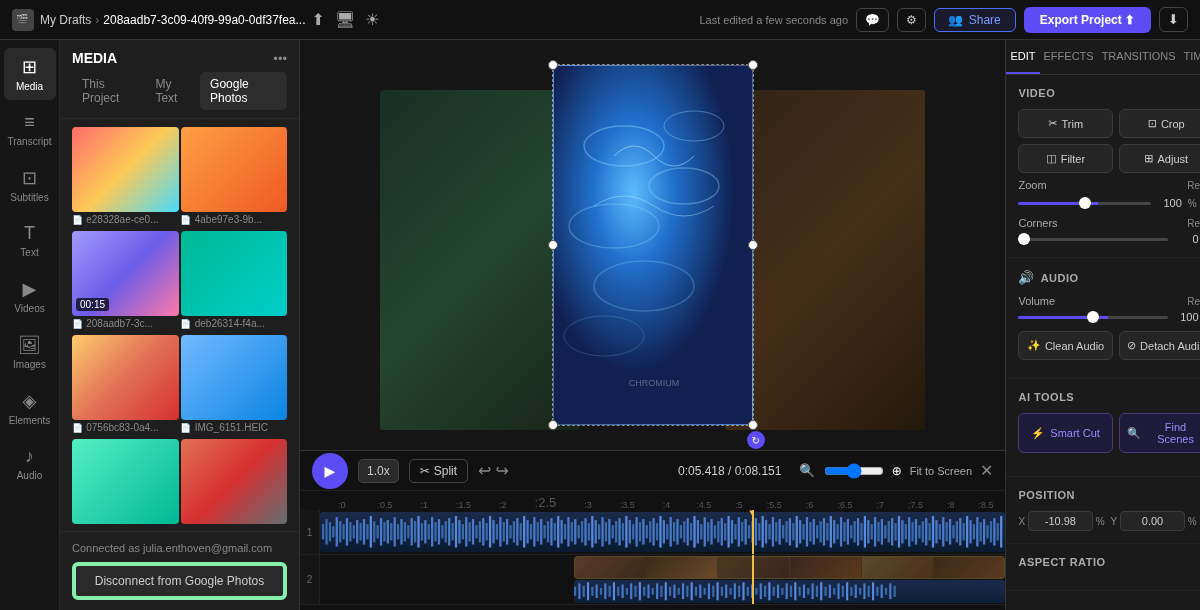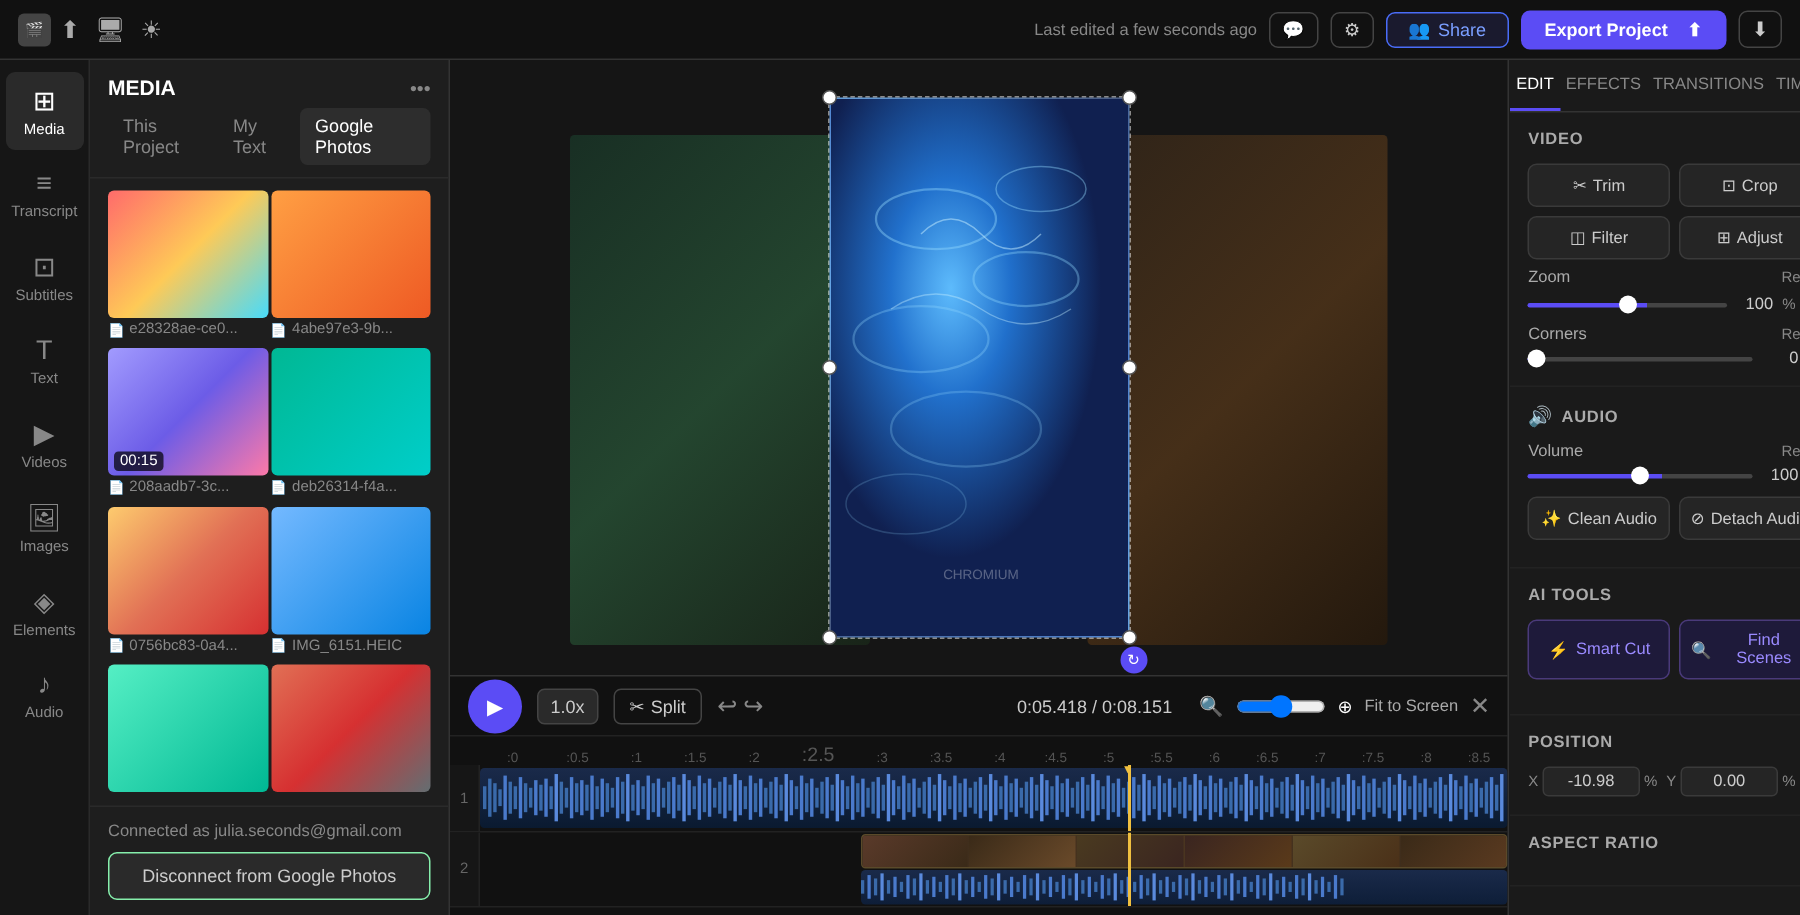--- a/index.html
+++ b/index.html
@@ -11,21 +11,21 @@
     .logo-icon { width: 22px; height: 22px; background: #444; border-radius: 4px; display: flex; align-items: center; justify-content: center; font-size: 10px; }
     .breadcrumb { display: flex; align-items: center; gap: 4px; font-size: 12px; color: #ccc; }
     .breadcrumb-sep { color: #666; }
     .project-name { color: #fff; font-weight: 500; }
     .topbar-icons { display: flex; gap: 10px; align-items: center; color: #aaa; }
     .topbar-icons span { cursor: pointer; font-size: 16px; }
     .topbar-center { font-size: 11px; color: #888; }
     .topbar-right { display: flex; align-items: center; gap: 8px; }
     .btn-icon { background: none; border: 1px solid #444; color: #ccc; border-radius: 6px; padding: 4px 8px; cursor: pointer; font-size: 12px; }
     .btn-share { background: #1a1a2e; border: 1px solid #4a6cf7; color: #7a9eff; border-radius: 6px; padding: 4px 14px; cursor: pointer; font-size: 12px; display: flex; align-items: center; gap: 5px; }
-    .btn-export { background: #5b4cf5; border: none; color: #fff; border-radius: 6px; padding: 6px 16px; cursor: pointer; font-size: 12px; display: flex; align-items: center; gap: 13px; font-weight: 600; }
+    .btn-export { background: #5b4cf5; border: none; color: #fff; border-radius: 6px; padding: 6px 16px; cursor: pointer; font-size: 12px; display: flex; align-items: center; gap: 3px; font-weight: 600; }
     .btn-download { background: none; border: 1px solid #444; color: #ccc; border-radius: 6px; padding: 4px 8px; cursor: pointer; }
 
     
     .main { display: flex; flex: 1; overflow: hidden; }
 
     
     .left-panel { width: 300px; background: #1e1e1e; border-right: 1px solid #333; display: flex; flex-direction: column; flex-shrink: 0; }
     .left-nav { display: flex; flex-direction: column; align-items: center; width: 60px; background: #161616; border-right: 1px solid #2a2a2a; padding-top: 8px; gap: 4px; }
     .nav-item { display: flex; flex-direction: column; align-items: center; gap: 3px; padding: 8px 6px; cursor: pointer; border-radius: 6px; width: 52px; color: #888; font-size: 10px; }
     .nav-item.active { background: #2a2a2a; color: #fff; }
@@ -39,21 +39,21 @@
     .media-tabs { display: flex; gap: 0; padding: 0 12px 8px; border-bottom: 1px solid #2a2a2a; }
     .media-tab { padding: 5px 10px; font-size: 12px; color: #888; cursor: pointer; border-radius: 5px; }
     .media-tab.active { background: #2d2d2d; color: #fff; }
     .media-grid { display: grid; grid-template-columns: 1fr 1fr; gap: 2px; padding: 8px 12px; overflow-y: auto; flex: 1; }
     .media-item { position: relative; }
     .media-thumb { width: 100%; height: 85px; object-fit: cover; border-radius: 4px; background: #333; display: flex; align-items: center; justify-content: center; overflow: hidden; }
     .media-label { font-size: 10px; color: #888; padding: 2px 0 4px; white-space: nowrap; overflow: hidden; text-overflow: ellipsis; display: flex; align-items: center; gap: 3px; }
     .duration-badge { position: absolute; bottom: 22px; left: 4px; background: rgba(0,0,0,0.7); color: #fff; font-size: 10px; padding: 1px 4px; border-radius: 3px; }
     .media-footer { padding: 10px 12px; border-top: 1px solid #2a2a2a; }
     .connected-text { font-size: 11px; color: #888; margin-bottom: 8px; }
-    .btn-disconnect { width: 100%; background: #2a2a2a; border: 1px solid #86efac; color: #ccc; border-radius: 6px; padding: 8px; cursor: pointer; font-size: 12px; text-align: center; }
+    .btn-disconnect { width: 100%; background: #2a2a2a; border: 4px solid #86efac; color: #ccc; border-radius: 6px; padding: 8px; cursor: pointer; font-size: 12px; text-align: center; }
 
     
     .center-panel { flex: 1; display: flex; flex-direction: column; background: #151515; }
     .video-preview { flex: 1; display: flex; align-items: center; justify-content: center; position: relative; overflow: hidden; }
 
     
     .timeline-bar { height: 40px; background: #111; border-top: 1px solid #333; display: flex; align-items: center; padding: 0 12px; gap: 10px; }
     .play-btn { width: 36px; height: 36px; background: #5b4cf5; border: none; border-radius: 50%; color: #fff; cursor: pointer; display: flex; align-items: center; justify-content: center; font-size: 14px; }
     .speed-btn { background: #2a2a2a; border: 1px solid #444; color: #ccc; border-radius: 5px; padding: 4px 8px; cursor: pointer; font-size: 12px; }
     .split-btn { background: none; border: 1px solid #444; color: #ccc; border-radius: 5px; padding: 4px 10px; cursor: pointer; font-size: 12px; display: flex; align-items: center; gap: 4px; }
@@ -123,20 +123,25 @@
     .rotate-handle-icon { position: absolute; bottom: -24px; right: -12px; width: 18px; height: 18px; background: #5b4cf5; border-radius: 50%; display: flex; align-items: center; justify-content: center; font-size: 10px; cursor: pointer; color: white; }
 
     .timeline-section { display: flex; flex-direction: column; height: 160px; flex-shrink: 0; }
   </style>
 </head>
 <body>
 
 <div class="topbar">
   <div class="topbar-left">
     <div class="logo-icon">🎬</div>
+    <div class="breadcrumb">
+      <span>My Drafts</span>
+      <span class="breadcrumb-sep">›</span>
+      <span class="project-name">208aadb7-3c09-40f9-99a0-0df37fea...</span>
+    </div>
     <div class="topbar-icons">
       <span title="Share">⬆</span>
       <span title="Monitor">🖥</span>
       <span title="Brightness">☀</span>
     </div>
   </div>
   <div class="topbar-center">Last edited a few seconds ago</div>
   <div class="topbar-right">
     <button class="btn-icon">💬</button>
     <button class="btn-icon">⚙</button>
@@ -255,21 +260,21 @@
             </div>
           </div>
           <div class="media-item">
             <div class="media-thumb thumb-7"></div>
           </div>
           <div class="media-item">
             <div class="media-thumb thumb-8"></div>
           </div>
         </div>
         <div class="media-footer">
-          <div class="connected-text">Connected as julia.seconds@gmail.com</div>
+          <div class="connected-text">Connected as julia.enthoven@gmail.com</div>
           <button class="btn-disconnect">Disconnect from Google Photos</button>
         </div>
       </div>
     </div>
   </div>
 
   <div class="center-panel">
     <div class="video-preview">
       <div class="preview-area">
 

